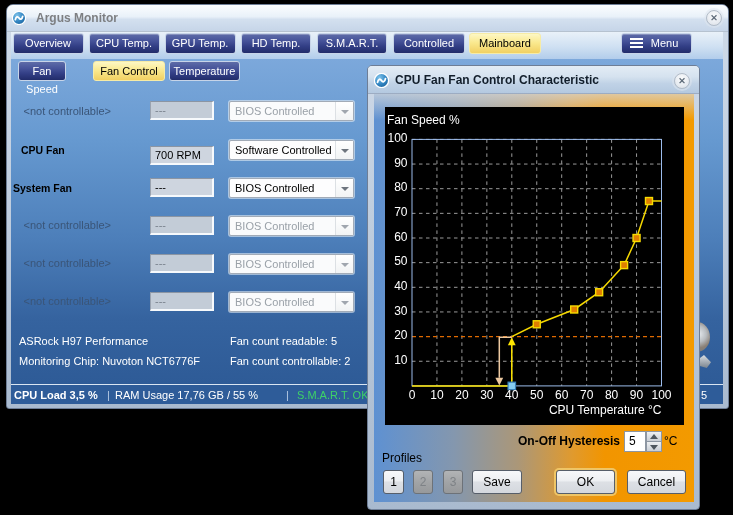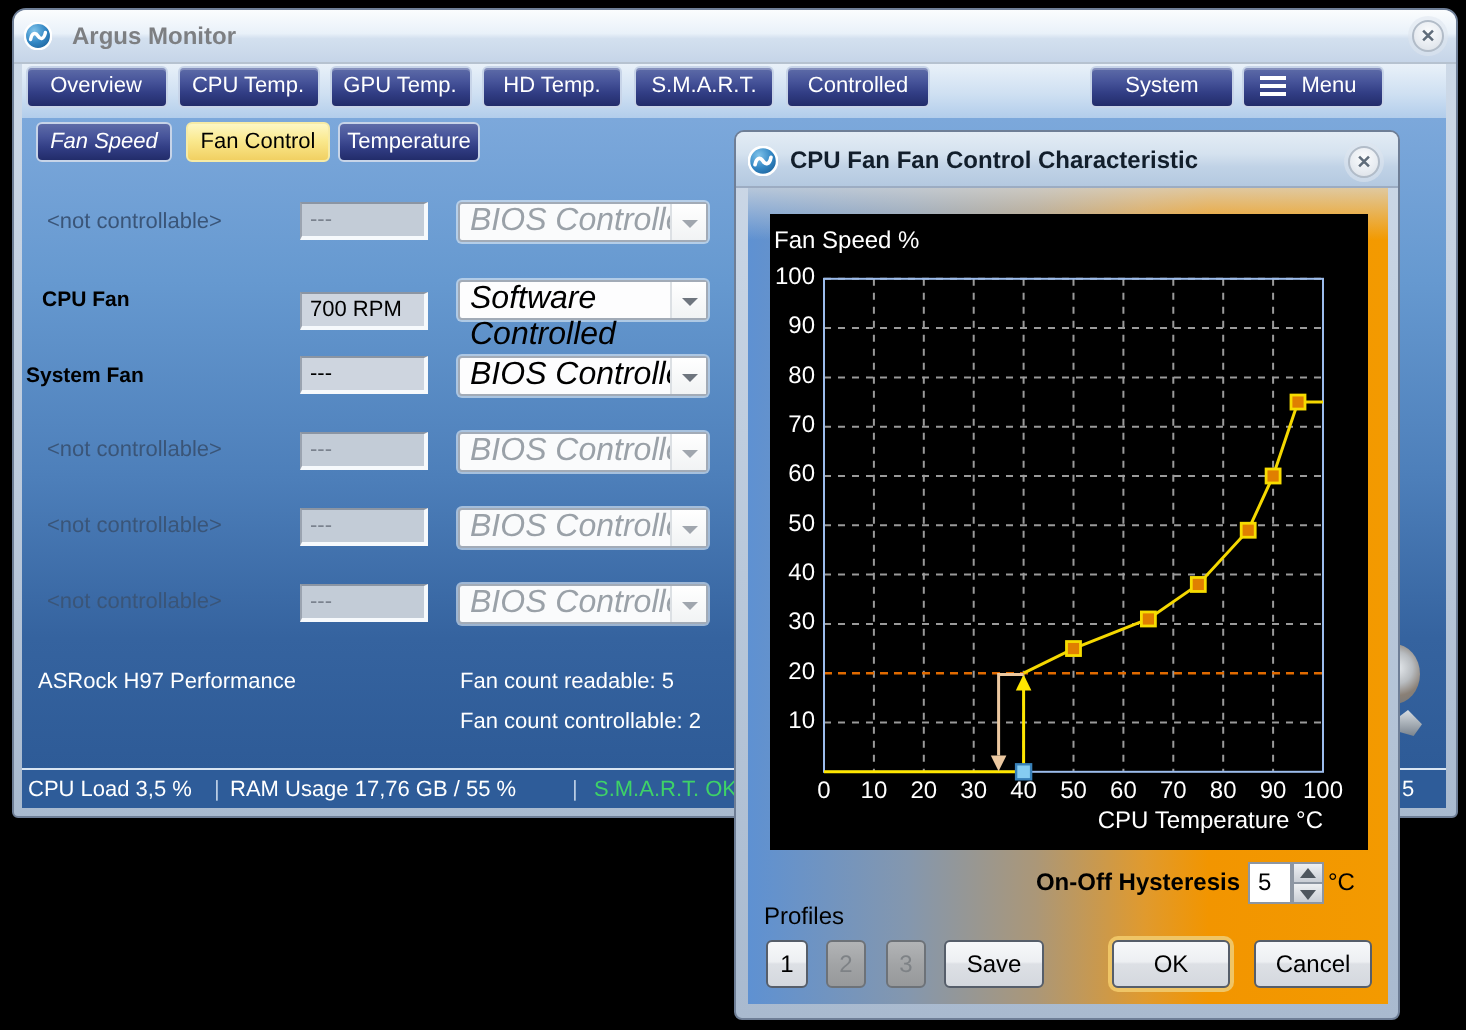--- a/index.html
+++ b/index.html
@@ -40,21 +40,21 @@
 .rowlabel { position:absolute; font-size:11px; color:#3a5578; }
 .rowlabel.en { color:#000; font-weight:bold; font-size:10.5px; }
 .tfield { position:absolute; left:139px; width:64px; height:19px;
   background:#c3ccd7; border-top:1px solid #8b95a3; border-left:1px solid #9aa3b0;
   border-right:2px solid #f6f9fc; border-bottom:2px solid #f6f9fc;
   font-size:11px; color:#7a828e; line-height:16px; padding-left:4px; }
 .tfield.en { background:#ced5df; color:#000; }
 .combo { position:absolute; left:218px; width:125px; height:20px; border-radius:2px;
   background:#fafbfc; border:1px solid #a2abb7;
   box-shadow:0 0 0 1px rgba(240,245,250,0.55);
-  font-size:16px; color:#9aa1a8; line-height:18px; padding-left:5px;font-style:italic; }
+  font-size:11px; color:#9aa1a8; line-height:18px; padding-left:5px; }
 .combo .arr { position:absolute; right:0; top:0; bottom:0; width:18px;
   background:linear-gradient(180deg,#ffffff 0%,#f1f3f4 100%); border-left:1px solid #dce0e4; }
 .combo .arr:after { content:""; position:absolute; left:5px; top:8px;
   border:4px solid transparent; border-top:4.5px solid #a0a6ae; border-bottom:none; }
 .combo.en { background:#fdfdfe; color:#000; }
 .combo.en .arr:after { border-top-color:#6e757e; }
 .wtext { position:absolute; font-size:11px; color:#fff; }
 #statusbar { position:absolute; left:4px; right:5px; top:379px; height:19.5px;
   background:#2e5c99; border-top:1px solid #d9e5f2; font-size:11px; color:#fff; }
 #statusbar span { position:absolute; top:3.5px; }
@@ -109,32 +109,32 @@
     <div id="titletext">Argus Monitor</div>
     <div class="closebtn" style="right:6px;top:5px;">✕</div>
   </div>
   <div id="toolbar">
     <div class="nb" style="left:1.5px;width:71px;">Overview</div>
     <div class="nb" style="left:77.5px;width:71px;">CPU Temp.</div>
     <div class="nb" style="left:153.5px;width:71px;">GPU Temp.</div>
     <div class="nb" style="left:230px;width:70px;">HD Temp.</div>
     <div class="nb" style="left:306px;width:70px;">S.M.A.R.T.</div>
     <div class="nb" style="left:382px;width:72px;">Controlled</div>
-    <div class="nb" style="left:534px;width:72px;">System</div>
+    <div class="nb active" style="left:458px;width:72px;">Mainboard</div>
     <div class="nb" style="left:610px;width:71px;">
       <span style="position:absolute;left:8px;top:4px;width:13px;">
         <span style="display:block;height:2px;background:#fff;margin-bottom:2px;"></span>
         <span style="display:block;height:2px;background:#fff;margin-bottom:2px;"></span>
         <span style="display:block;height:2px;background:#fff;"></span>
       </span>
       <span style="margin-left:16px;">Menu</span>
     </div>
   </div>
   <div id="content">
-    <div class="tab" style="left:7px;width:68px;font-style:italic;">Fan Speed</div>
+    <div class="tab" style="left:7px;width:48px;">Fan Speed</div>
     <div class="tab active" style="left:82px;width:72px;">Fan Control</div>
     <div class="tab" style="left:158px;width:71px;">Temperature</div>
 
     <div class="rowlabel" style="left:12.5px;top:46px;">&lt;not controllable&gt;</div>
     <div class="tfield" style="top:42px;">---</div>
     <div class="combo" style="top:42px;">BIOS Controlled<span class="arr"></span></div>
 
     <div class="rowlabel en" style="left:10px;top:84.5px;">CPU Fan</div>
     <div class="tfield en" style="top:87px;">700 RPM</div>
     <div class="combo en" style="top:80.5px;">Software Controlled<span class="arr"></span></div>
@@ -149,30 +149,31 @@
 
     <div class="rowlabel" style="left:12.5px;top:198px;">&lt;not controllable&gt;</div>
     <div class="tfield" style="top:194.5px;">---</div>
     <div class="combo" style="top:194.5px;">BIOS Controlled<span class="arr"></span></div>
 
     <div class="rowlabel" style="left:12.5px;top:236px;">&lt;not controllable&gt;</div>
     <div class="tfield" style="top:232.5px;">---</div>
     <div class="combo" style="top:232.5px;">BIOS Controlled<span class="arr"></span></div>
 
     <div class="wtext" style="left:8px;top:275.5px;">ASRock H97 Performance</div>
+    <div class="wtext" style="left:8px;top:296px;">Monitoring Chip: Nuvoton NCT6776F</div>
     <div class="wtext" style="left:219px;top:275.5px;">Fan count readable: 5</div>
     <div class="wtext" style="left:219px;top:296px;">Fan count controllable: 2</div>
 
     <div class="abs" style="left:673px;top:263px;width:26px;height:30px;border-radius:50%;
       background:radial-gradient(circle at 55% 40%,#e8ecf0 0%,#b8bcc0 35%,#8a8076 60%,#6a737c 100%);"></div>
     <div class="abs" style="left:686px;top:296px;width:14px;height:13px;
       background:linear-gradient(180deg,#d8dde2 0%,#7a848e 100%);clip-path:polygon(0 40%,50% 0,100% 55%,70% 100%,20% 85%);"></div>
   </div>
   <div id="statusbar">
-    <span style="left:3px;">CPU Load 3,5 %</span>
+    <span style="left:3px;font-weight:bold;">CPU Load 3,5 %</span>
     <span class="sep" style="left:96px;">|</span>
     <span style="left:104px;">RAM Usage 17,76 GB / 55 %</span>
     <span class="sep" style="left:275px;">|</span>
     <span style="left:286px;color:#3ed267;">S.M.A.R.T. OK</span>
     <span style="left:690px;">5</span>
   </div>
 </div>
 
 <div id="dlg">
   <div id="dtitle">

